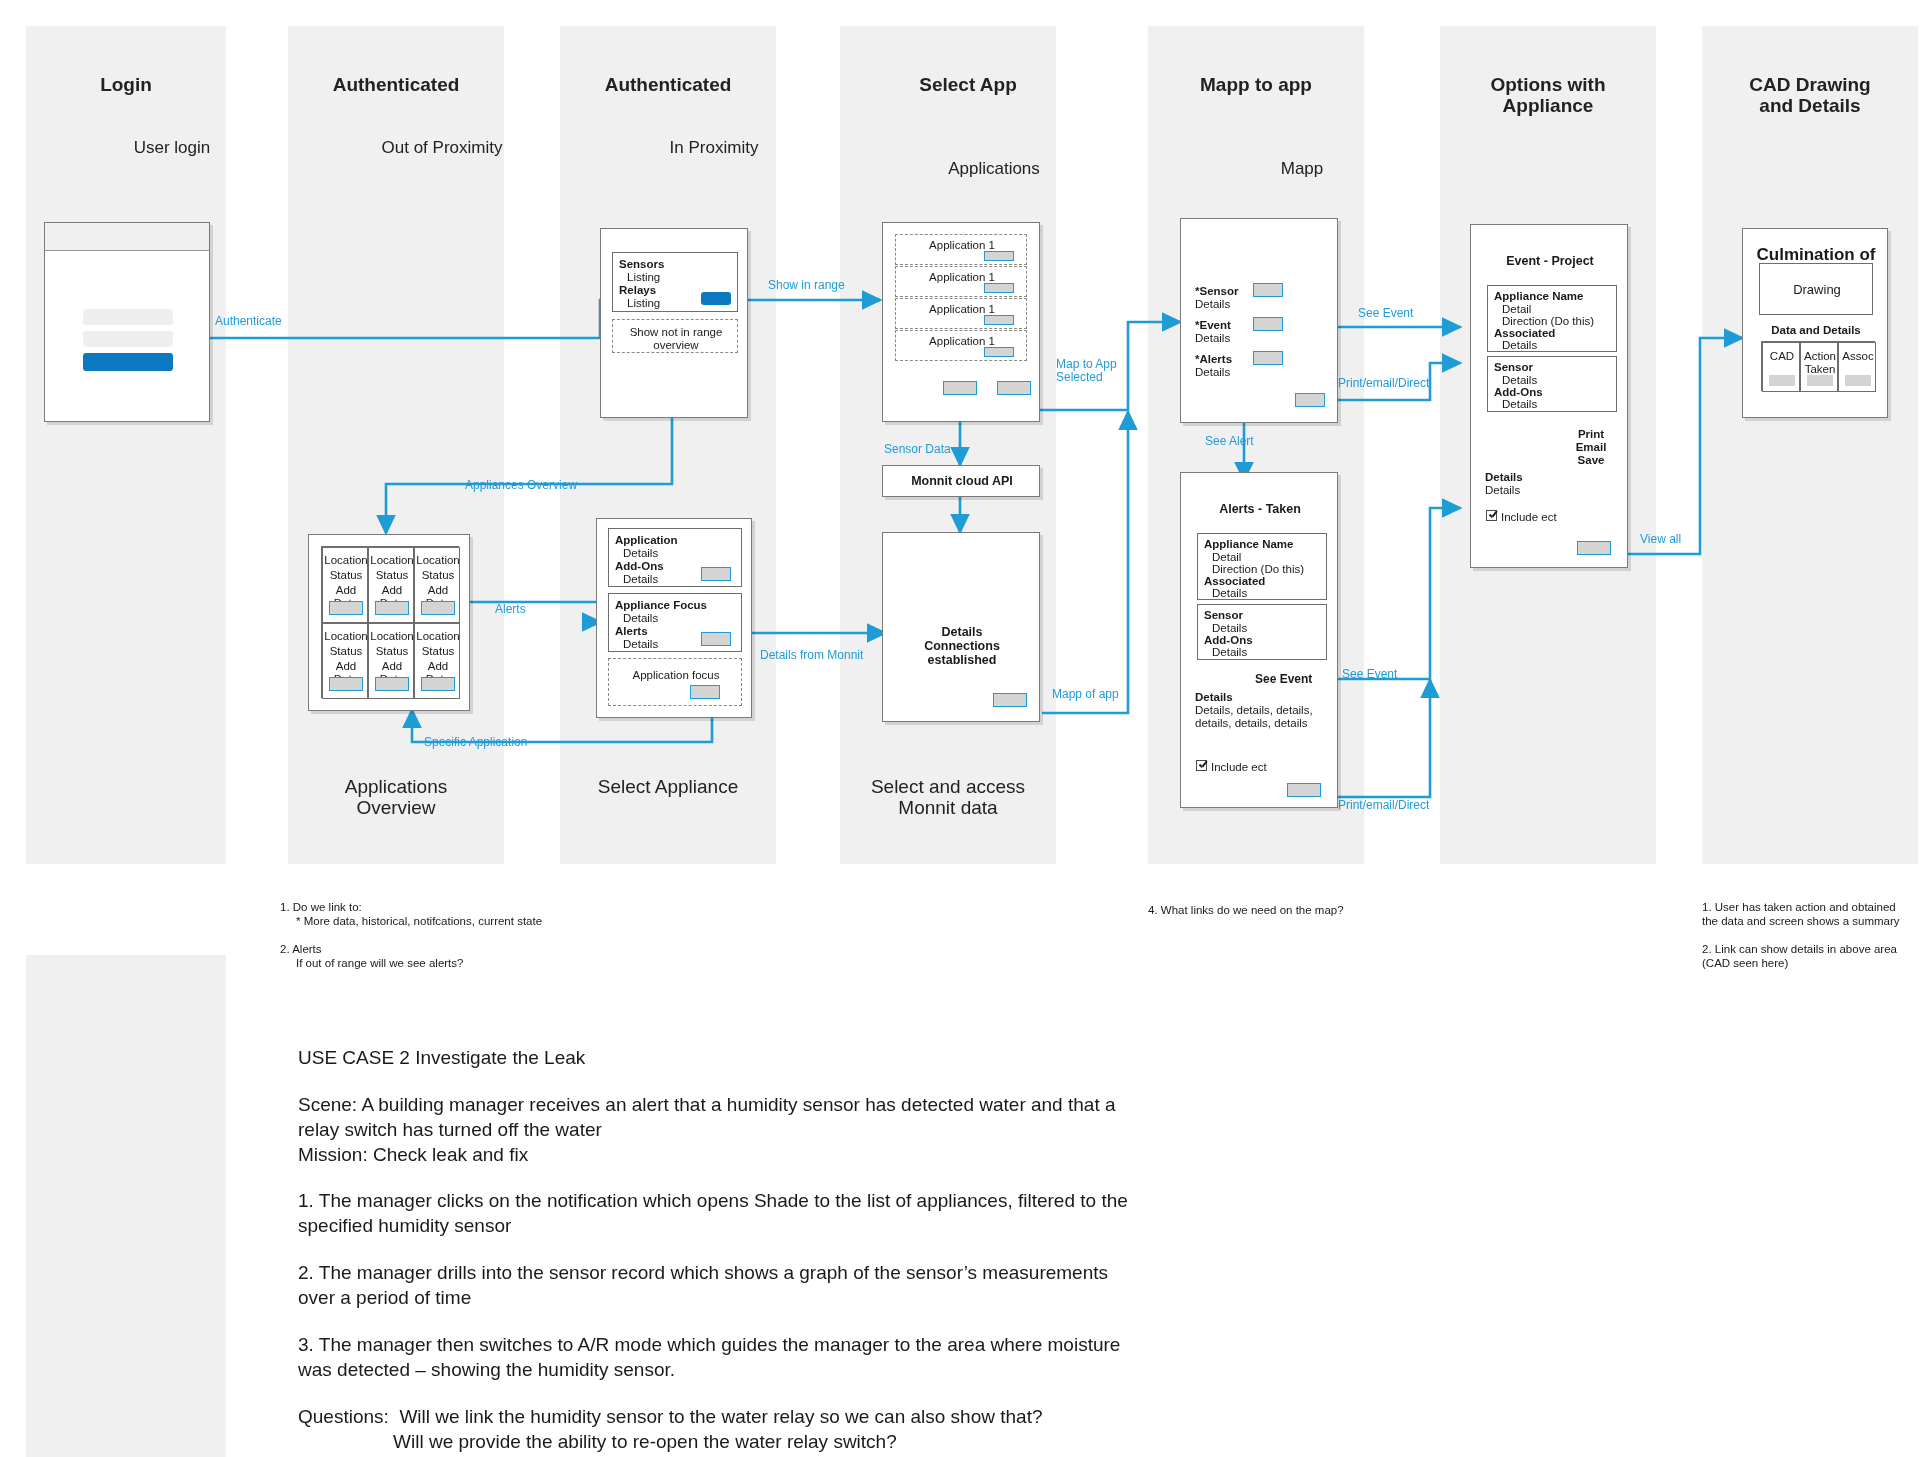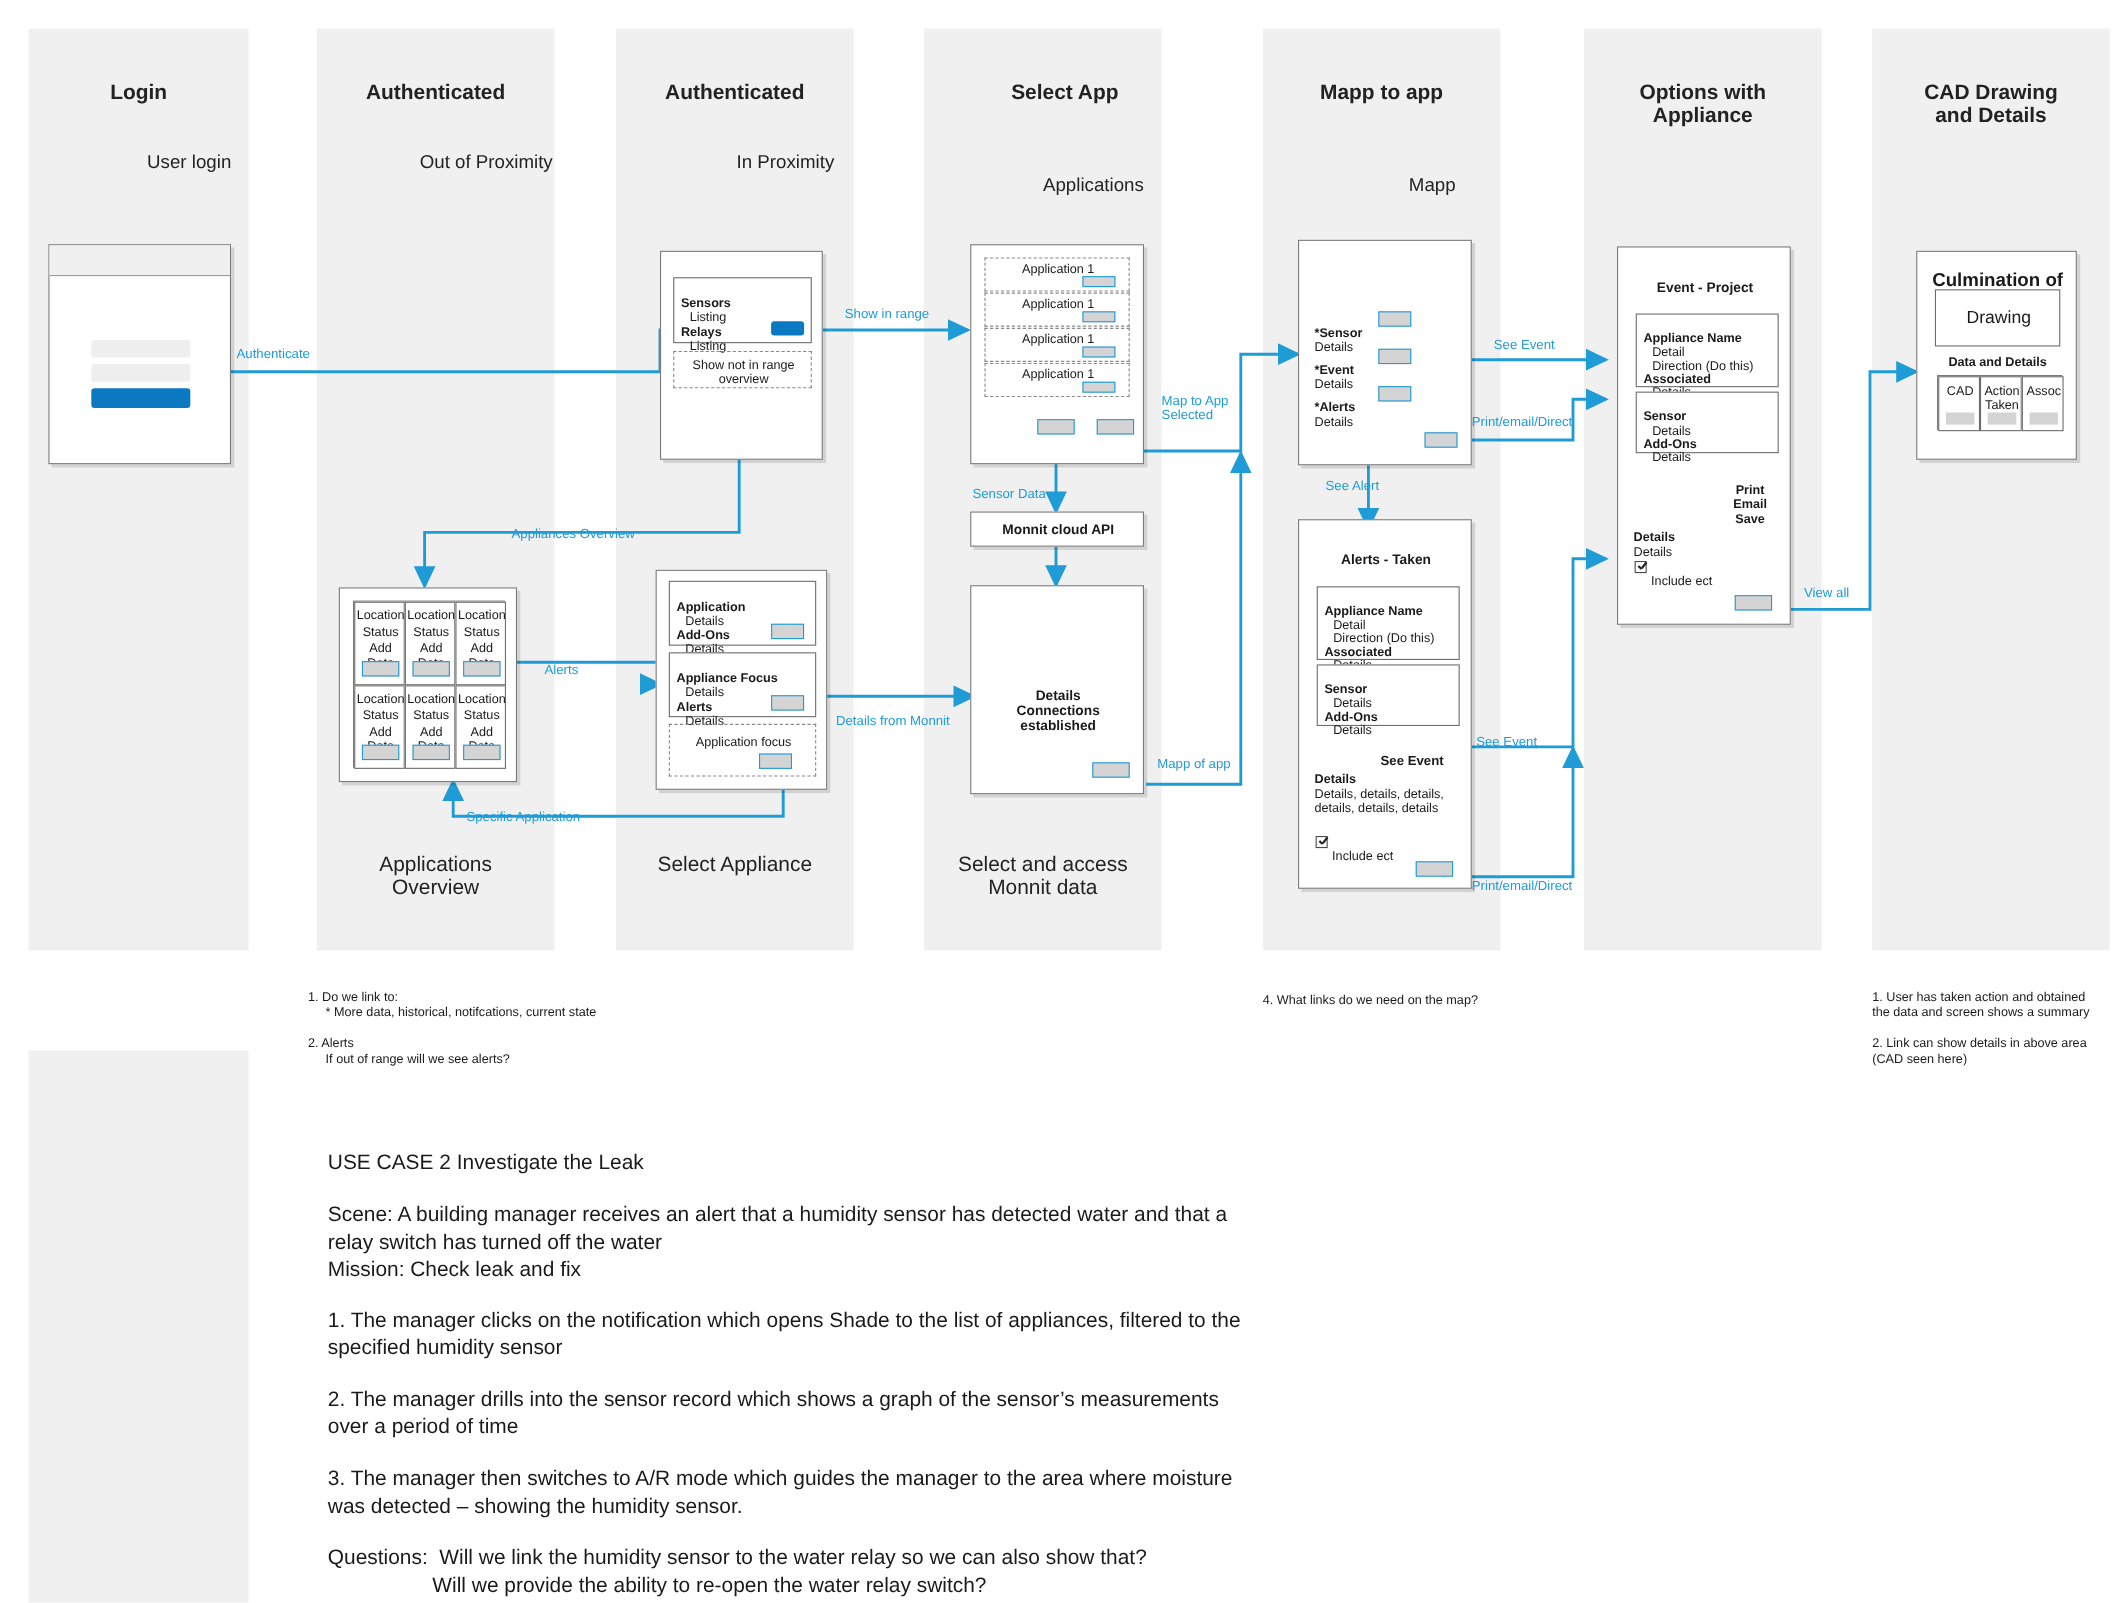--- a/index.html
+++ b/index.html
@@ -10,21 +10,21 @@
   .col-sub{position:absolute;width:100%;text-align:center;font-size:17px;color:#222;line-height:21px;padding-left:46px;}
   .col-foot{position:absolute;width:100%;text-align:center;font-size:19px;color:#222;line-height:21px;}
 
   
   .screen{position:absolute;background:#ffffff;border:1.5px solid #7a7a7a;
           box-shadow:3px 3px 0 rgba(0,0,0,.12);box-sizing:border-box;}
   .panel{position:absolute;border:1px solid #6d6d6d;box-sizing:border-box;background:#fff;}
   .dashed{position:absolute;border:1.6px dashed #8a8a8a;box-sizing:border-box;background:transparent;}
   .solidbox{position:absolute;border:1px solid #6d6d6d;box-sizing:border-box;background:#fff;}
 
-  .t{position:absolute;font-size:11.5px;line-height:13px;color:#1a1a1a;white-space:pre;margin-top:12px;}
+  .t{position:absolute;font-size:11.5px;line-height:13px;color:#1a1a1a;white-space:pre;}
   .tb{font-weight:bold;}
   .tc{position:absolute;font-size:11.5px;line-height:13px;color:#1a1a1a;text-align:center;}
   .tcb{font-weight:bold;}
 
   .btn-grey{position:absolute;background:#d4d4d4;border:1.5px solid #1f9bd6;box-sizing:border-box;}
   .btn-blue{position:absolute;background:#0b78c2;border-radius:3px;}
   .field{position:absolute;background:#eeeeee;border-radius:3px;}
 
   .lbl{position:absolute;font-size:12px;line-height:14px;color:#1f9bd6;white-space:pre;}
 
@@ -300,21 +300,21 @@
   <div class="chk" style="left:15px;top:285px;">
       <span></span>
     </div>
   <div class="t" style="left:30px;top:286px;">Include ect</div>
   <div class="btn-grey" style="left:106px;top:316px;width:34px;height:14px;"></div>
 </div>
 
 <div class="screen" style="left:1742px;top:228px;width:146px;height:190px;">
   <div class="tc tcb" style="left:0;top:19px;width:146px;font-size:17px;">Culmination of screens</div>
   <div class="solidbox" style="left:16px;top:34px;width:114px;height:52px;">
-    <div class="tc" style="left:0;top:19px;width:114px;font-size:16px;">Drawing</div>
+    <div class="tc" style="left:0;top:19px;width:114px;font-size:13px;">Drawing</div>
   </div>
   <div class="tc tcb" style="left:0;top:95px;width:146px;font-size:11.5px;">Data and Details</div>
   <div class="panel" style="left:18px;top:112px;width:114px;height:50px;">
     <div class="solidbox" style="left:0;top:0;width:38px;height:50px;">
       <div class="tc" style="left:0;top:7px;width:38px;white-space:pre-line;">CAD</div>
       <div style="position:absolute;left:6px;top:32px;width:26px;height:11px;background:#d4d4d4;"></div>
     </div>
     <div class="solidbox" style="left:38px;top:0;width:38px;height:50px;">
       <div class="tc" style="left:0;top:7px;width:38px;white-space:pre-line;">Action
 Taken</div>

